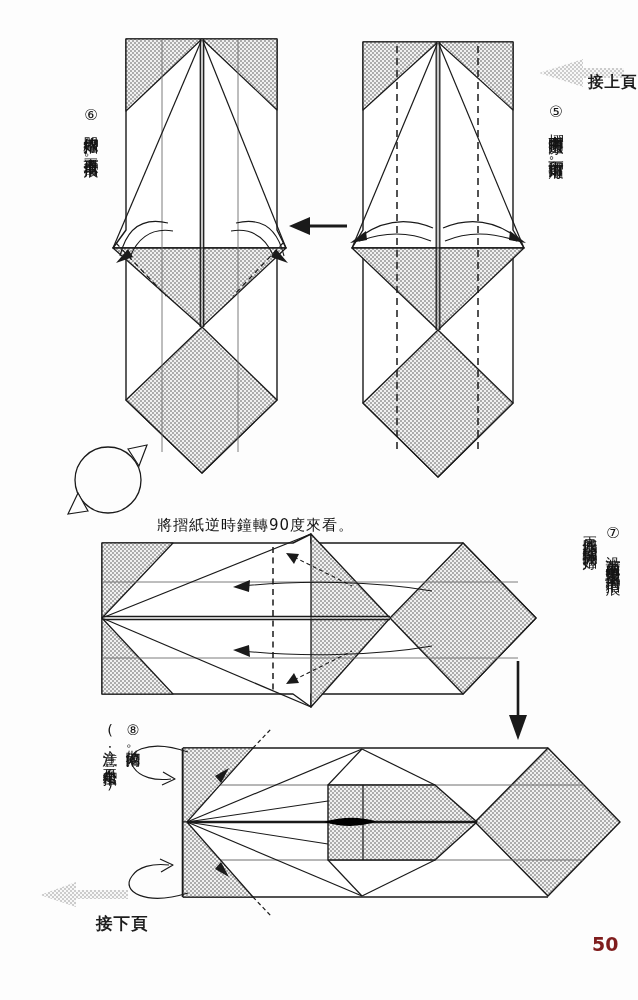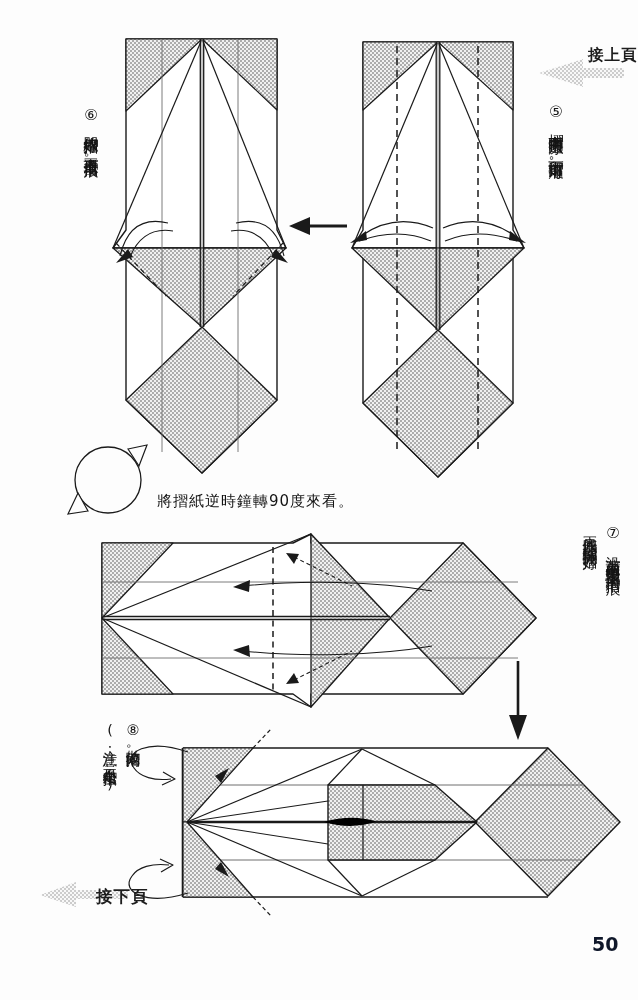--- a/index.html
+++ b/index.html
@@ -17,25 +17,25 @@
     color:#141414;
     line-height:20px;
   }
   .vtext .vcol{display:block;}
   .vtext .vcol + .vcol{margin-right:3px;}
   .cap-right{font-size:15.5px;letter-spacing:1px;}
   .cap-left{font-size:15px;letter-spacing:0.6px;}
   .cap7{font-size:15px;letter-spacing:2.2px;}
   .cap8{font-size:14.5px;letter-spacing:0.8px;}
   .htext{position:absolute;font-size:15px;color:#141414;letter-spacing:1px;}
-  .navlabel{position:absolute;font-weight:bold;color:#1d1d1d;}
+  .navlabel{position:absolute;font-weight:bold;color:#1d1d1d;margin-top:27px;}
   #prev-label{left:588px;top:45px;font-size:15.5px;letter-spacing:1px;}
   #next-label{left:96px;top:886px;font-size:16.5px;letter-spacing:1px;}
-  #page-number{position:absolute;left:592px;top:933px;font-size:19px;font-weight:bold;color:#0f172a;}
-  #rotation-note{left:157px;top:492px;}
+  #page-number{position:absolute;left:592px;top:933px;font-size:19px;font-weight:bold;color:#7f1d1d;}
+  #rotation-note{left:157px;top:516px;}
   #step5-caption{left:546px;top:103px;}
   #step6-caption{left:81px;top:106px;}
   #step7-caption{left:577px;top:524px;width:46px;}
   #step8-caption{left:99px;top:722px;width:44px;}
 </style>
 </head>
 <body>
 
 <div class="page">
 

